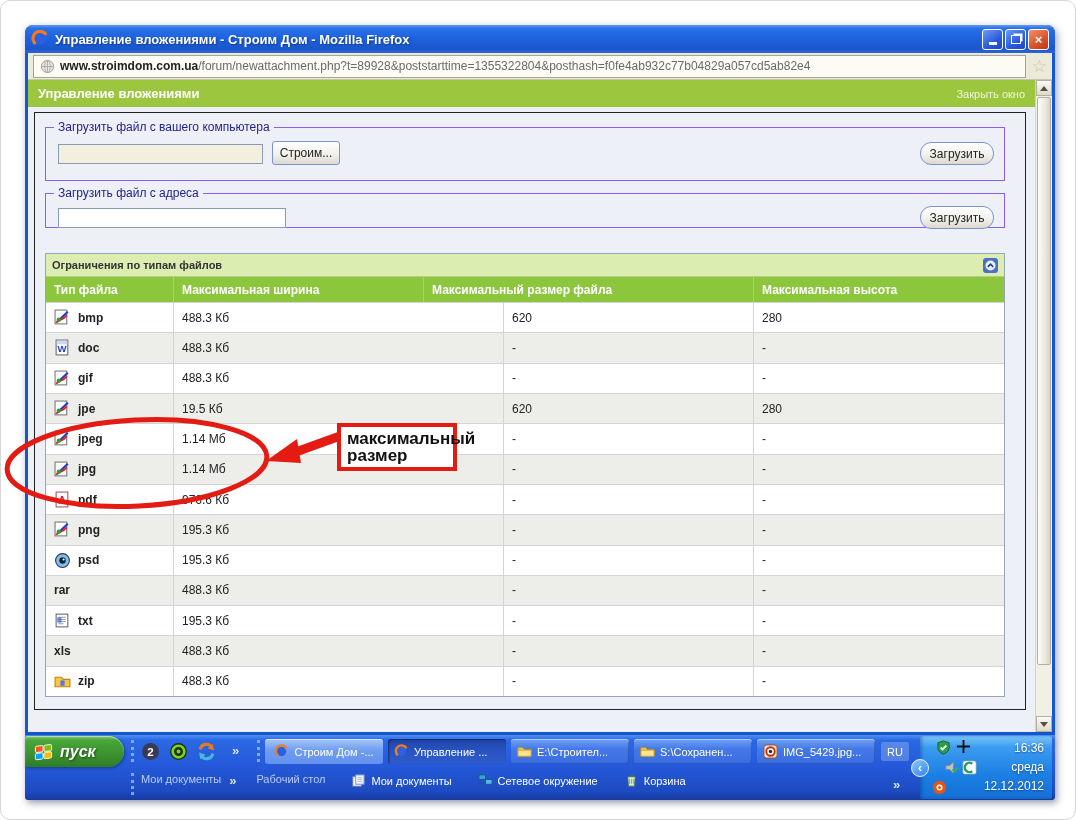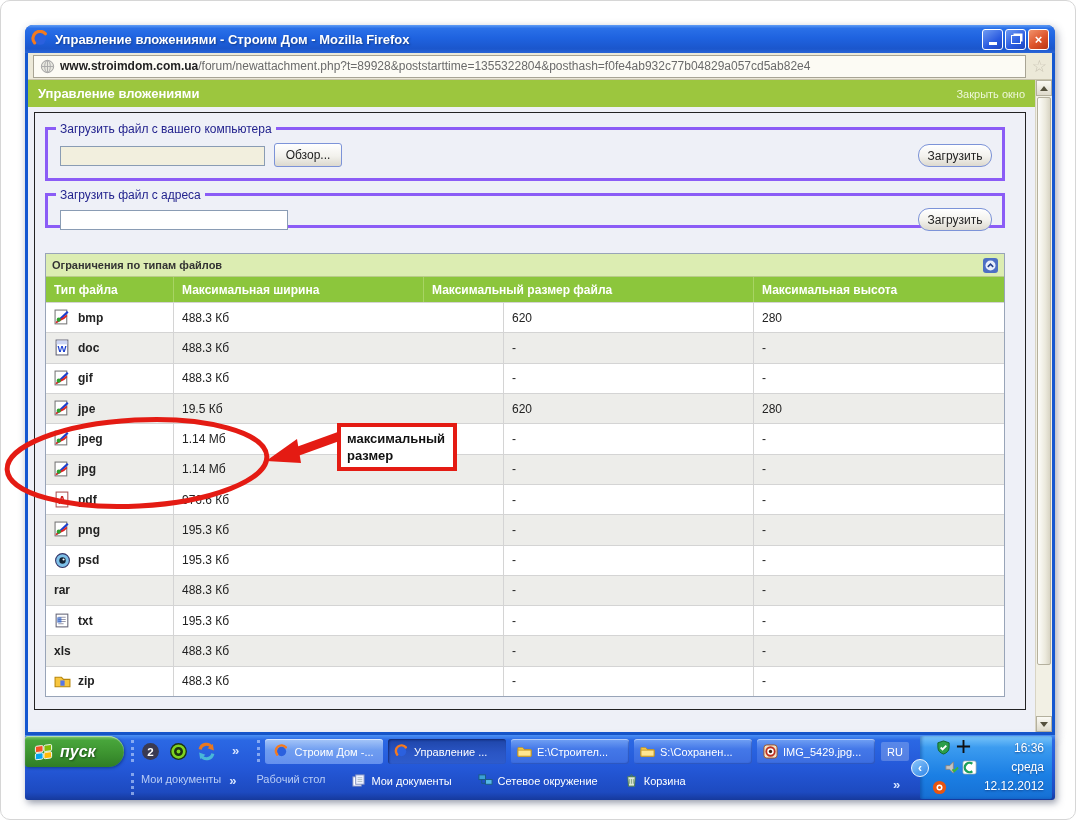--- a/index.html
+++ b/index.html
@@ -36,21 +36,21 @@
 
   
   .viewport{position:absolute;left:3px;top:55px;right:3px;bottom:3px;background:#eef0f7;overflow:hidden;}
   .pagehead{position:absolute;left:0;top:0;right:17px;height:27px;background:#9cc63e;
             display:flex;align-items:center;padding:0 10px;box-sizing:border-box;}
   .ph-title{color:#fff;font-weight:bold;font-size:13px;flex:1;}
   .ph-close{color:#eef7d8;font-size:11px;cursor:pointer;}
 
   .contentbox{position:absolute;left:6px;top:32px;width:992px;height:598px;border:1px solid #222;
               background:#eef0f7;box-sizing:border-box;}
-  .fieldset{position:absolute;left:10px;width:960px;border:3px solid #8b5cf6;box-sizing:border-box;}
+  .fieldset{position:absolute;left:10px;width:960px;border:1px solid #8b5cf6;box-sizing:border-box;}
   .fs1{top:14px;height:54px;}
   .fs2{top:80px;height:35px;padding-left:13px;}
   .legend{position:absolute;top:-8px;left:8px;background:#eef0f7;padding:0 4px;color:#23238e;font-size:12px;}
   .fileinput{position:absolute;left:12px;top:16px;width:205px;height:20px;background:#f2efde;
              border:1px solid #8a9cb4;font-size:12px;padding:0 4px;box-sizing:border-box;}
   .urlinput{position:absolute;left:12px;top:14px;width:228px;height:20px;background:#fff;
             border:1px solid #8a9cb4;font-size:12px;padding:0 4px;box-sizing:border-box;}
   .btn{background:linear-gradient(180deg,#ffffff,#f2f1ec 55%,#dcd9cf);border:1px solid #7c93d8;border-radius:3px;
        font-size:12px;color:#222;display:flex;align-items:center;justify-content:center;box-sizing:border-box;cursor:pointer;}
   .browse{position:absolute;left:226px;top:13px;width:68px;height:24px;}
@@ -83,21 +83,21 @@
                   border:1px solid #b4b09e;box-sizing:border-box;display:flex;align-items:center;justify-content:center;}
   .sb-up{top:0;} .sb-down{bottom:0;}
   .tri-up{width:0;height:0;border-left:4px solid transparent;border-right:4px solid transparent;border-bottom:5px solid #55513e;}
   .tri-down{width:0;height:0;border-left:4px solid transparent;border-right:4px solid transparent;border-top:5px solid #55513e;}
   .sb-thumb{position:absolute;top:17px;left:1px;right:1px;height:566px;border:1px solid #b4b09e;border-radius:2px;
             background:linear-gradient(90deg,#fdfdfa,#eceadd 60%,#d8d4c4);}
 
   
   .ann-svg{position:absolute;left:0;top:0;width:1076px;height:820px;pointer-events:none;z-index:40;}
   .ann-box{position:absolute;left:337px;top:423px;width:100px;background:#fff;border:4px solid #e41b13;
-           padding:3px 6px;font-size:13px;font-weight:bold;color:#111;line-height:17px;z-index:41;}
+           padding:3px 6px;font-size:17px;font-weight:bold;color:#111;line-height:17px;z-index:41;}
 
   
   .taskbar{position:absolute;left:0;top:710px;width:1030px;height:65px;z-index:10;
            background:linear-gradient(180deg,#4a90f4 0%,#2b68e4 8%,#2458d8 50%,#1d4ac0 88%,#16399c 100%);
            box-shadow:2px 3px 7px rgba(50,60,90,.5);border-radius:0 0 3px 3px;}
   .start{position:absolute;left:0;top:1px;width:99px;height:31px;border-radius:3px 16px 16px 3px;
          background:linear-gradient(180deg,#7ec86e 0%,#48a53b 14%,#3d9430 55%,#2f7d26 100%);
          display:flex;align-items:center;gap:6px;padding:0 10px 0 8px;box-sizing:border-box;cursor:pointer;
          box-shadow:inset 0 1px 1px rgba(255,255,255,.5),1px 1px 3px rgba(0,30,80,.5);
          color:#fff;font-weight:bold;font-style:italic;font-size:16px;text-shadow:1px 1px 2px #1e4d18;}
@@ -185,21 +185,21 @@
     <div class="viewport">
       <div class="pagehead">
         <span class="ph-title">Управление вложениями</span>
         <span class="ph-close">Закрыть окно</span>
       </div>
 
       <div class="contentbox">
         <div class="fieldset fs1">
           <div class="legend">Загрузить файл с вашего компьютера</div>
           <input class="fileinput" value="" style="">
-          <div class="btn browse">Обзор...</div>
+          <div class="btn browse">Строим...</div>
           <div class="btn upbtn">Загрузить</div>
         </div>
 
         <div class="fieldset fs2">
           <div class="legend">Загрузить файл с адреса</div>
           <input class="urlinput" value="" style="">
           <div class="btn upbtn">Загрузить</div>
         </div>
 
         <div class="table">

